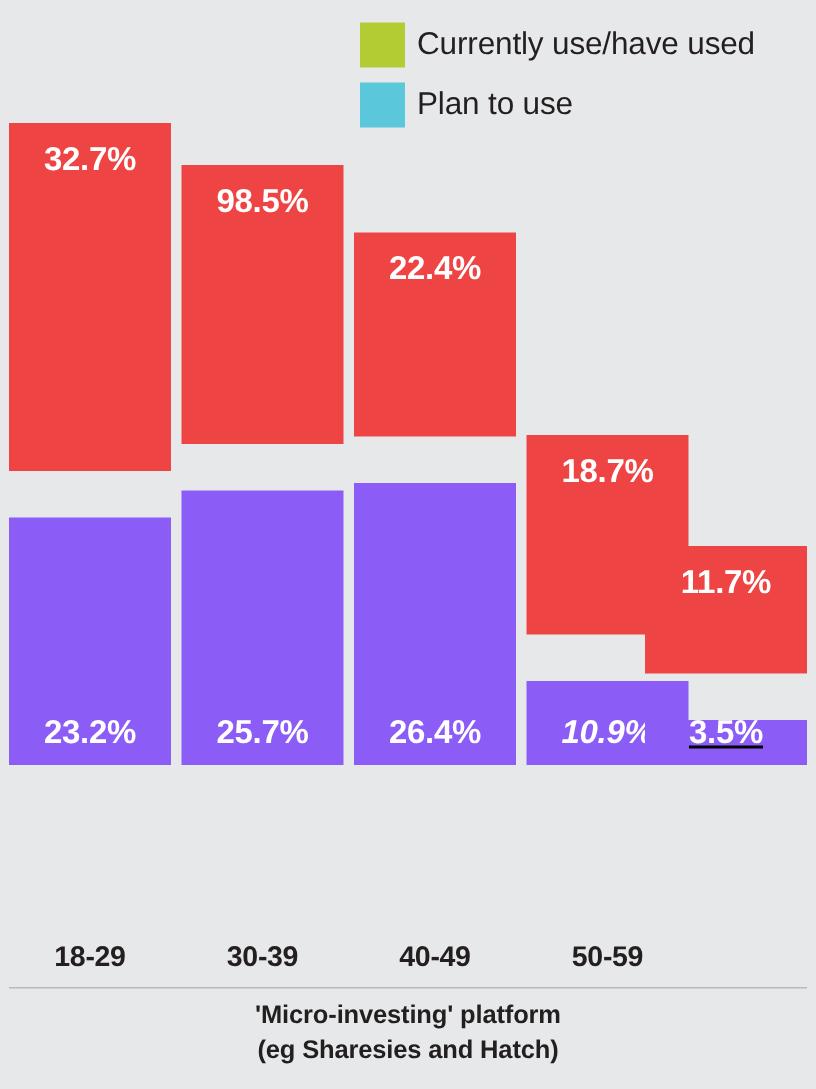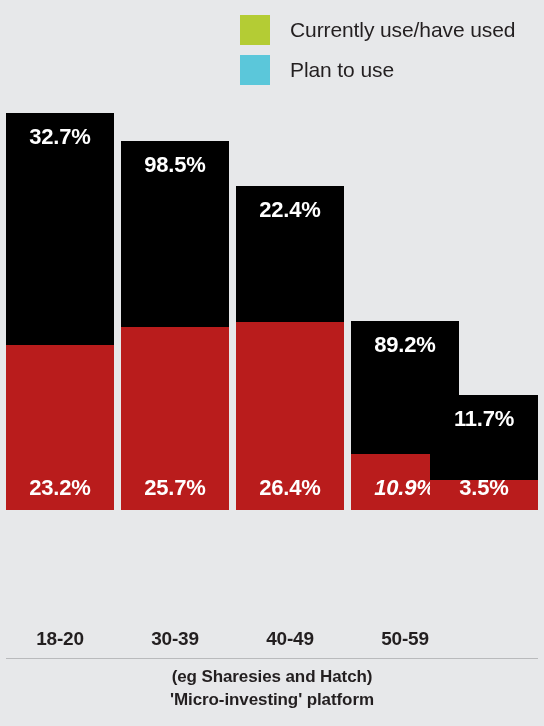--- a/index.html
+++ b/index.html
@@ -33,21 +33,21 @@
     display: flex;
     align-items: center;
     height: 40px;
   }
   .legend-swatch {
     width: 30px;
     height: 30px;
     flex: 0 0 30px;
   }
   .legend-label {
-    margin-left: 20px;
+    margin-left: 8px;
     font-size: 21px;
     color: #231f20;
     letter-spacing: -0.1px;
     white-space: nowrap;
   }
 
   
   .plot {
     position: absolute;
     left: 0;
@@ -59,31 +59,32 @@
     position: absolute;
     bottom: 108px; 
     width: 108px;
   }
   .seg {
     position: relative;
     box-sizing: border-box;
     width: 100%;
   }
   .seg-plan {
-    background: #000000;
+    background: #ef4444;
     display: flex;
     align-items: flex-start;
     justify-content: center;
     margin-top: 48px;
   }
   .seg-use {
-    background: #b91c1c;
+    background: #8b5cf6;
     display: flex;
     align-items: flex-end;
     justify-content: center;
+    margin-top: 31px;
   }
   .seg-label {
     color: #ffffff;
     font-size: 22px;
     font-weight: bold;
     letter-spacing: -0.2px;
     line-height: 1;
   }
   .seg-plan .seg-label { padding-top: 13px; }
   .seg-use .seg-label  { padding-bottom: 11px; }
@@ -166,45 +167,45 @@
       <div class="seg seg-plan" style="height:136px;">
         <span class="seg-label">22.4%</span>
       </div>
       <div class="seg seg-use" style="height:188px;">
         <span class="seg-label">26.4%</span>
       </div>
     </div>
 
     <div class="bar-group" style="left:351px;">
       <div class="seg seg-plan" style="height:133px;">
-        <span class="seg-label">89.2%</span>
+        <span class="seg-label">18.7%</span>
       </div>
       <div class="seg seg-use" style="height:56px;font-style:italic;">
         <span class="seg-label">10.9%</span>
       </div>
     </div>
 
     <div class="bar-group" style="left:430px;">
       <div class="seg seg-plan" style="height:85px;">
         <span class="seg-label">11.7%</span>
       </div>
-      <div class="seg seg-use" style="height:30px;">
+      <div class="seg seg-use" style="height:30px;text-decoration:underline;">
         <span class="seg-label">3.5%</span>
       </div>
     </div>
 
   </div>
 
   <div class="axis-labels">
-    <span class="axis-tick" style="left:6px;">18-20</span>
+    <span class="axis-tick" style="left:6px;">18-29</span>
     <span class="axis-tick" style="left:121px;">30-39</span>
     <span class="axis-tick" style="left:236px;">40-49</span>
     <span class="axis-tick" style="left:351px;">50-59</span>
   </div>
 
   <div class="axis-rule"></div>
 
   <div class="caption">
+    <div>'Micro-investing' platform</div>
     <div>(eg Sharesies and Hatch)</div>
-    <div>'Micro-investing' platform</div>
   </div>
 
 </div>
 
 </body></html>

